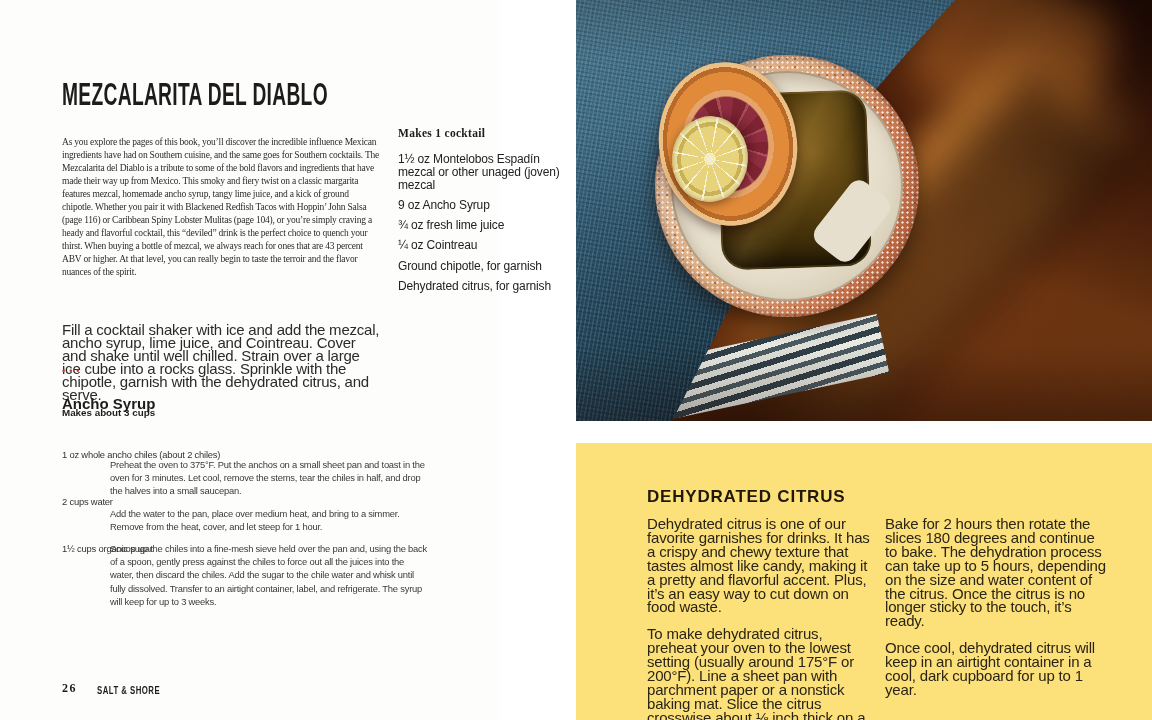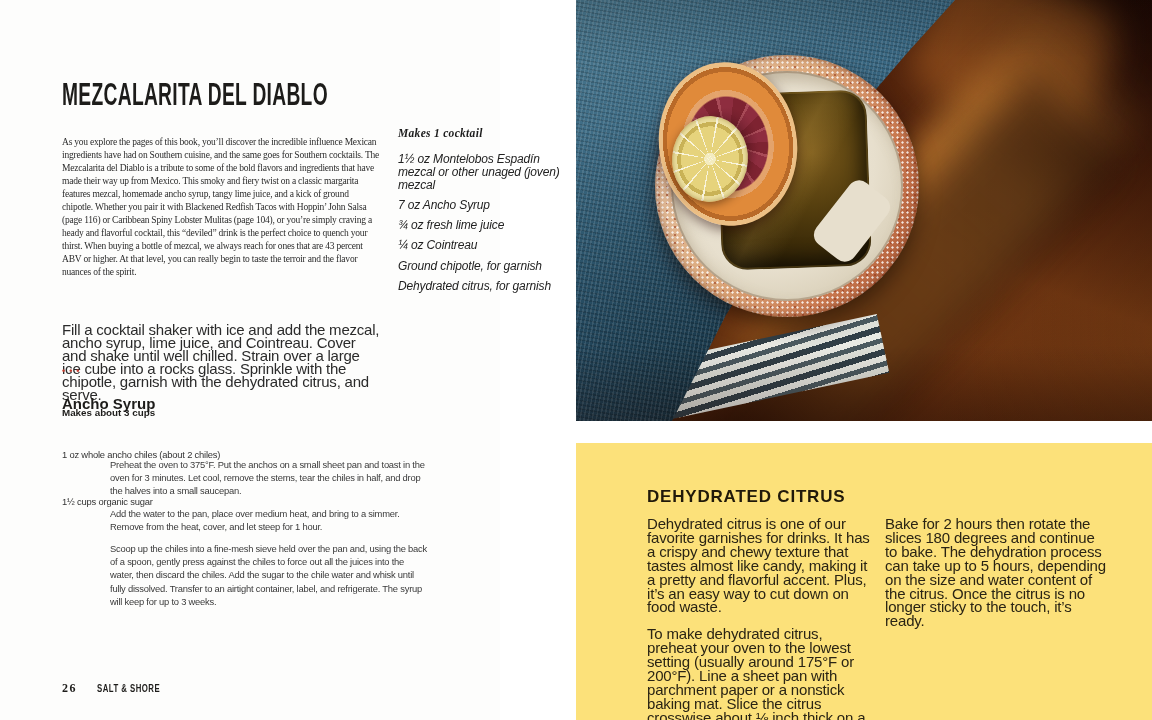--- a/index.html
+++ b/index.html
@@ -24,27 +24,27 @@
   .divider-dots{
     position:absolute;left:62px;top:366px;
     font-size:9px;font-weight:bold;letter-spacing:4px;color:#c63d2f;
   }
   .ancho-title{position:absolute;left:62px;top:383px;font-size:15px;font-weight:bold;color:#1d1c1a;}
   .ancho-yield{position:absolute;left:62px;top:407px;font-size:9.8px;font-weight:bold;color:#1d1c1a;}
   .ancho-ingredients{position:absolute;left:62px;top:416px;width:318px;}
   .ancho-ingredients div{font-size:9.4px;line-height:14.8px;letter-spacing:-0.2px;color:#333;margin-top:32px;}
   .ancho-steps{position:absolute;left:62px;top:458px;width:320px;margin-left:48px;}
   .ancho-steps p{margin:0 0 9px 0;font-size:9.4px;line-height:13.2px;letter-spacing:-0.22px;color:#3a3a3a;}
-  .side-col{position:absolute;left:398px;top:127px;width:170px;font-style:italic;}
+  .side-col{position:absolute;left:398px;top:127px;width:170px;}
   .side-yield{
     font-family:"Liberation Serif", serif;font-weight:bold;font-size:11.5px;color:#1c1c1c;letter-spacing:0.3px;
   }
   .side-ingredients{margin-top:14px;}
   .side-ingredients div{font-size:12px;line-height:12.8px;letter-spacing:-0.15px;color:#222;margin-bottom:7.5px;}
-  .page-footer{position:absolute;left:62px;top:681px;display:flex;align-items:center;gap:20px;}
+  .page-footer{position:absolute;left:62px;top:681px;display:flex;align-items:flex-end;gap:20px;}
   .page-num{font-family:"Liberation Serif", serif;font-weight:bold;font-size:12px;letter-spacing:1.5px;color:#1d1c1a;}
   .book-title{font-size:10px;font-weight:bold;color:#1d1c1a;transform:scaleX(0.78);transform-origin:left center;letter-spacing:0.6px;white-space:nowrap;}
 
   
   .photo{position:absolute;left:576px;top:0;width:576px;height:421px;overflow:hidden;background:#7c3e12;}
   .photo *{position:absolute;}
   .fabric-base{inset:0;z-index:1;
     background:linear-gradient(200deg,#45180a 0%,#6f3310 28%,#8a4516 52%,#5c2a0d 78%,#3f1c08 100%);}
   .fabric-dark-tr{inset:0;z-index:2;
     background:radial-gradient(ellipse at 88% 0%, rgba(18,4,2,0.85) 0%, rgba(40,10,4,0.45) 32%, rgba(0,0,0,0) 62%);}
@@ -116,34 +116,35 @@
 
   <p class="method">Fill a cocktail shaker with ice and add the mezcal, ancho syrup, lime juice, and Cointreau. Cover and shake until well chilled. Strain over a large ice cube into a rocks glass. Sprinkle with the chipotle, garnish with the dehydrated citrus, and serve.</p>
 
   <div class="divider-dots">•••</div>
 
   <h2 class="ancho-title">Ancho Syrup</h2>
   <div class="ancho-yield">Makes about 3 cups</div>
 
   <div class="ancho-ingredients">
     <div>1 oz whole ancho chiles (about 2 chiles)</div>
+    <div>2 cups water</div>
     <div>1½ cups organic sugar</div>
   </div>
 
   <div class="ancho-steps">
     <p>Preheat the oven to 375°F. Put the anchos on a small sheet pan and toast in the oven for 3 minutes. Let cool, remove the stems, tear the chiles in half, and drop the halves into a small saucepan.</p>
     <p>Add the water to the pan, place over medium heat, and bring to a simmer. Remove from the heat, cover, and let steep for 1 hour.</p>
     <p>Scoop up the chiles into a fine-mesh sieve held over the pan and, using the back of a spoon, gently press against the chiles to force out all the juices into the water, then discard the chiles. Add the sugar to the chile water and whisk until fully dissolved. Transfer to an airtight container, label, and refrigerate. The syrup will keep for up to 3 weeks.</p>
   </div>
 
   <div class="side-col">
     <div class="side-yield">Makes 1 cocktail</div>
     <div class="side-ingredients">
       <div>1½ oz Montelobos Espadín mezcal or other unaged (joven) mezcal</div>
-      <div>7 oz Ancho Syrup</div>
+      <div>9 oz Ancho Syrup</div>
       <div>¾ oz fresh lime juice</div>
       <div>¼ oz Cointreau</div>
       <div>Ground chipotle, for garnish</div>
       <div>Dehydrated citrus, for garnish</div>
     </div>
   </div>
 
   <div class="page-footer">
     <span class="page-num">26</span>
     <span class="book-title">SALT &amp; SHORE</span>
@@ -169,15 +170,16 @@
 
 <div class="feature">
   <h2 class="feature-title">DEHYDRATED CITRUS</h2>
   <div class="feature-cols">
     <div class="feature-col">
       <p>Dehydrated citrus is one of our favorite garnishes for drinks. It has a crispy and chewy texture that tastes almost like candy, making it a pretty and flavorful accent. Plus, it’s an easy way to cut down on food waste.</p>
       <p>To make dehydrated citrus, preheat your oven to the lowest setting (usually around 175°F or 200°F). Line a sheet pan with parchment paper or a nonstick baking mat. Slice the citrus crosswise about ⅛ inch thick on a mandoline or with a sharp knife. Arrange the slices on the prepared sheet pan, spacing them about 1 inch apart.</p>
     </div>
     <div class="feature-col">
       <p>Bake for 2 hours then rotate the slices 180 degrees and continue to bake. The dehydration process can take up to 5 hours, depending on the size and water content of the citrus. Once the citrus is no longer sticky to the touch, it’s ready.</p>
+      <p>Once cool, dehydrated citrus will keep in an airtight container in a cool, dark cupboard for up to 1 year.</p>
     </div>
   </div>
 </div>
 
 </body></html>

